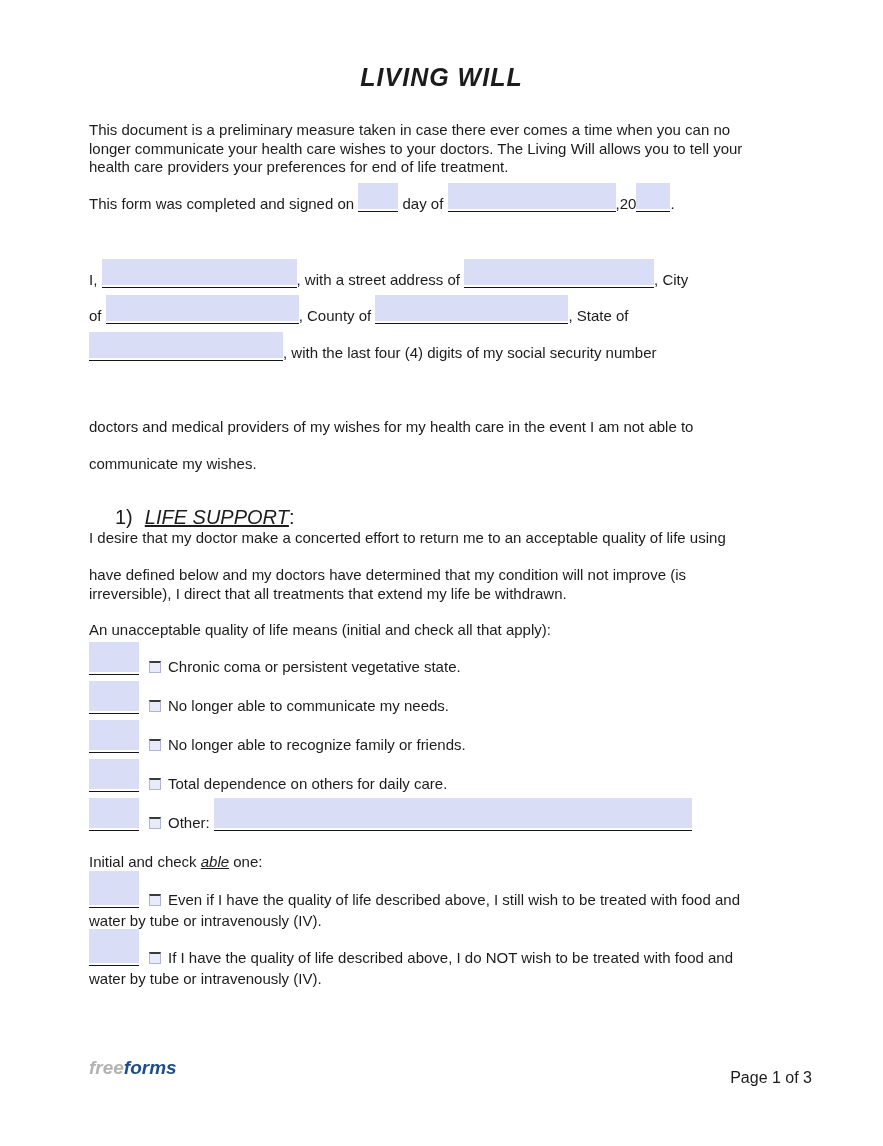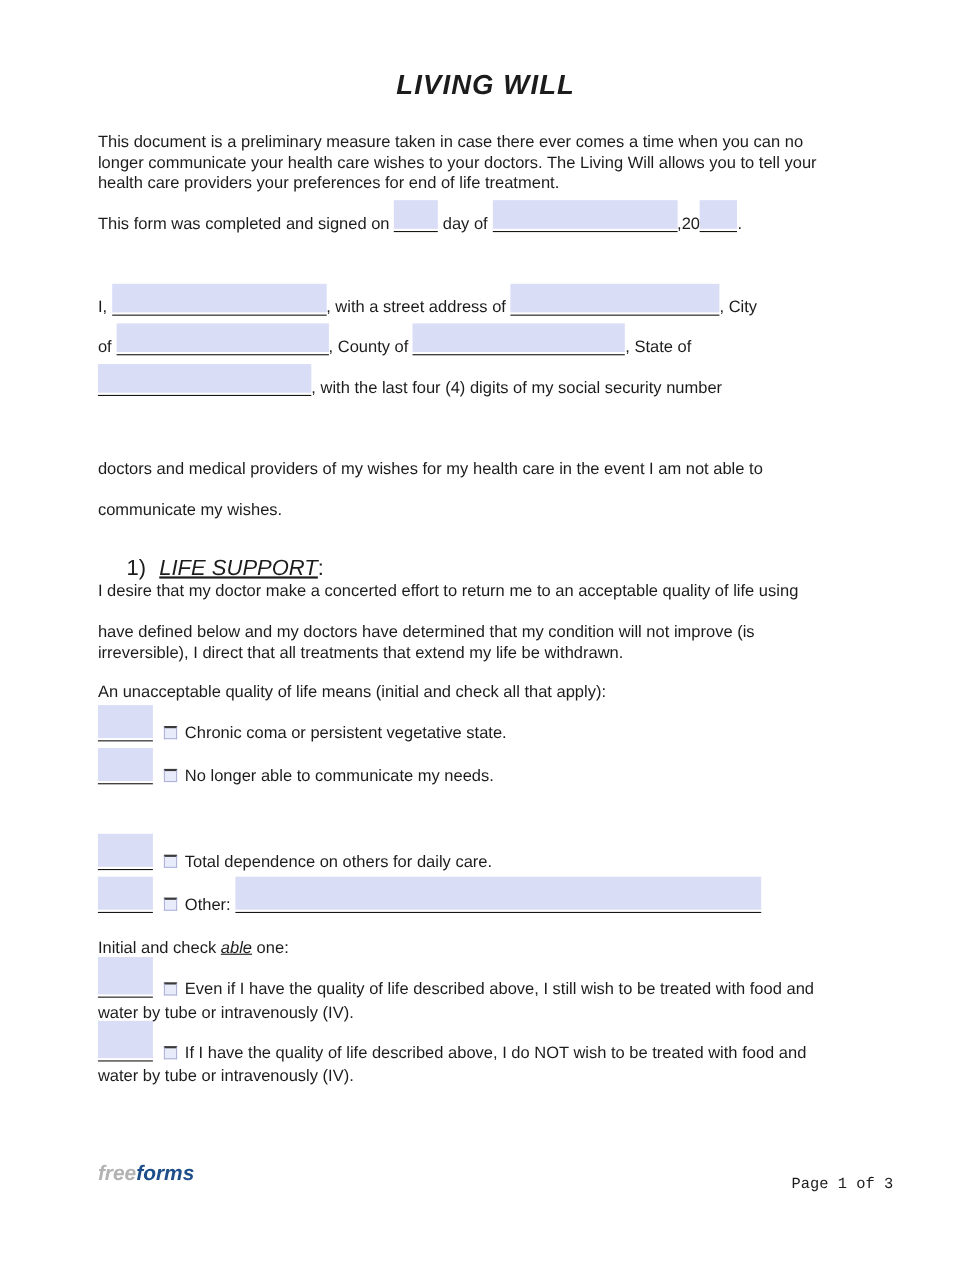--- a/index.html
+++ b/index.html
@@ -35,21 +35,21 @@
   .cbx {
     display:inline-block; width:12px; height:12px;
     background:#e8ebf9;
     border:1px solid #aeb4da; border-top:2px solid #3a3a3a;
     vertical-align:-1px; margin-right:7px;
   }
 
   .logo { font-size:19px; font-weight:bold;font-style:italic; }
   .logo .free { color:var(--logo-free,#b3b3b3); }
   .logo .forms { color:var(--logo-forms,#1d4e89); }
-  .pagenum { font-size:14px;font-family:Liberation Mono, monospace; }
+  .pagenum { font-size:16px; }
 </style>
 </head>
 <body>
 
 <div class="page">
 
   <div class="line center title" style="top:68px">LIVING WILL</div>
 
   <div class="line" style="left:89px;top:120px">This document is a preliminary measure taken in case there ever comes a time when you can no</div>
   <div class="line" style="left:89px;top:139px">longer communicate your health care wishes to your doctors. The Living Will allows you to tell your</div>
@@ -73,20 +73,21 @@
   <div class="line" style="left:89px;top:528px">I desire that my doctor make a concerted effort to return me to an acceptable quality of life using</div>
   <div class="line" style="left:89px;top:565px">have defined below and my doctors have determined that my condition will not improve (is</div>
   <div class="line" style="left:89px;top:584px">irreversible), I direct that all treatments that extend my life be withdrawn.</div>
 
   <div class="line" style="left:89px;top:620px">An unacceptable quality of life means (initial and check all that apply):</div>
 
   <div class="line" style="left:89px;top:657px"><span class="blank h30 init"></span><span class="cbx"></span><span>Chronic coma or persistent vegetative state.</span></div>
 
   <div class="line" style="left:89px;top:696px"><span class="blank h30 init"></span><span class="cbx"></span><span>No longer able to communicate my needs.</span></div>
 
+  <div class="line" style="left:89px;top:735px"><span class="blank h30 init"></span><span class="cbx"></span><span>No longer able to recognize family or friends.</span></div>
 
   <div class="line" style="left:89px;top:774px"><span class="blank h30 init"></span><span class="cbx"></span><span>Total dependence on others for daily care.</span></div>
 
   <div class="line" style="left:89px;top:813px"><span class="blank h30 init"></span><span class="cbx"></span><span>Other:</span> <span class="blank h30" style="width:478px"></span></div>
 
   <div class="line" style="left:89px;top:852px"><span>Initial and check</span> <span class="i u">able</span> <span>one:</span></div>
 
   <div class="line" style="left:89px;top:890px"><span class="blank h34 init"></span><span class="cbx"></span><span>Even if I have the quality of life described above, I still wish to be treated with food and</span></div>
   <div class="line" style="left:89px;top:911px">water by tube or intravenously (IV).</div>
 

